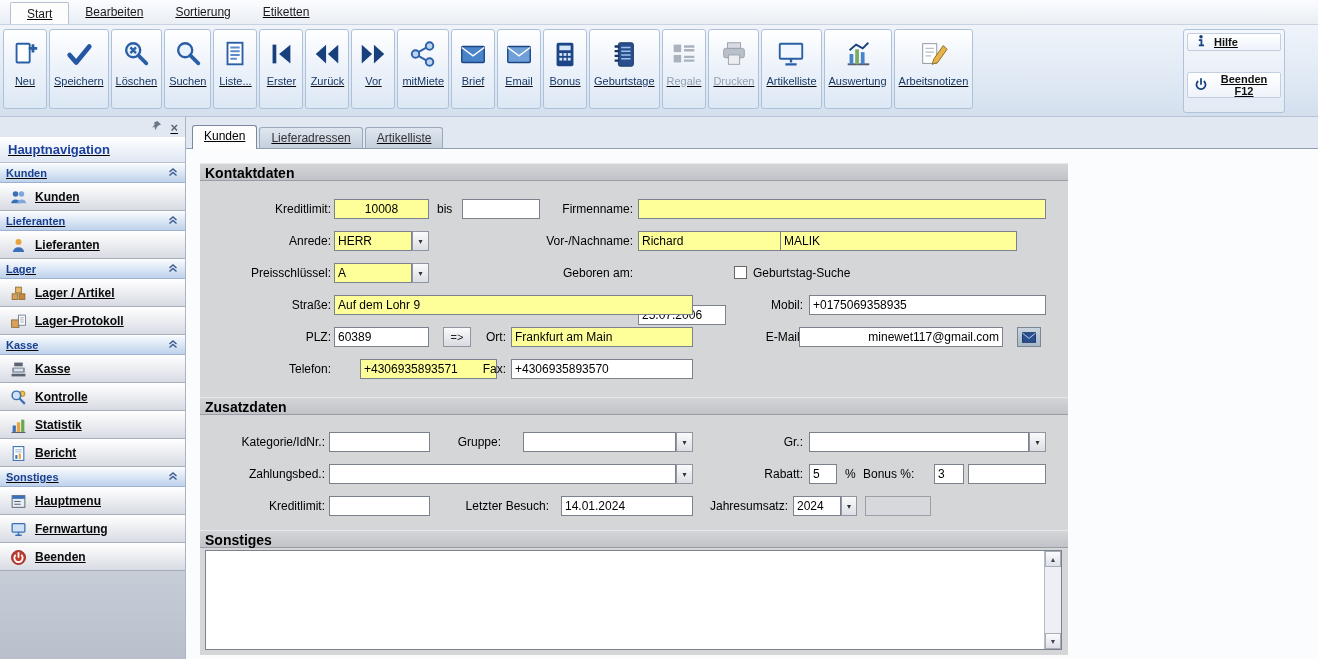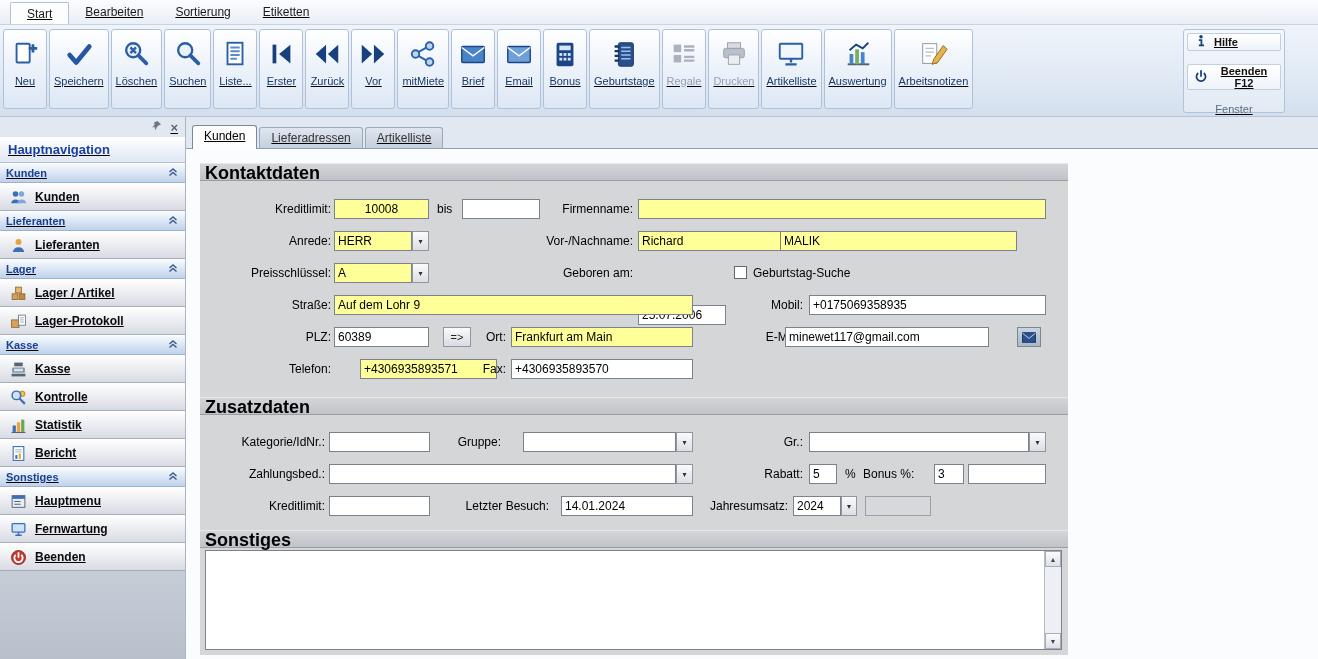--- a/index.html
+++ b/index.html
@@ -13,21 +13,21 @@
   .menu-item.active { background:#fdfdfe; border:1px solid #b6c2d2; border-bottom:none; margin-top:2px; border-radius:2px 2px 0 0; }
 
   
   .toolbar { height:92px; background:linear-gradient(#eff4fa,#dde7f3 70%,#d3dfee); border-bottom:1px solid #b7c3d3; display:flex; align-items:flex-start; padding:4px 3px 0; gap:2px; }
   button { font:11px "Liberation Sans",sans-serif; cursor:default; }
   .tb { display:flex; flex-direction:column; align-items:center; gap:2px; min-width:44px; height:80px; padding:5px 4px 2px; background:linear-gradient(#ffffff,#ecf2fa 50%,#dde8f5); border:1px solid #afc1d9; border-radius:3px; color:#1b3a66; }
   .tb .tb-icon { height:38px; display:flex; align-items:center; justify-content:center; }
   .tb .tb-label { white-space:nowrap; }
   .tb.disabled { color:#93a0b0; }
   .tb-spacer { flex:1; }
-  .fenster-group { width:102px; height:84px; border:1px solid #b2c2d8; border-radius:3px; background:linear-gradient(#f4f8fc,#e2eaf4); display:flex; flex-direction:column; padding:3px 3px 1px; gap:13px; margin-right:30px; }
+  .fenster-group { width:102px; height:84px; border:1px solid #b2c2d8; border-radius:3px; background:linear-gradient(#f4f8fc,#e2eaf4); display:flex; flex-direction:column; padding:3px 3px 1px; gap:21px; margin-right:30px; }
   .fb { display:flex; align-items:center; gap:6px; height:26px; padding:0 6px; background:linear-gradient(#ffffff,#eef3fa); border:1px solid #c2cfe0; border-radius:2px; font-weight:bold; font-size:11px; color:#111; }
   .fenster-caption { text-align:center; font-size:11px; color:#5a6a7e; }
 
   
   .workspace { flex:1; display:flex; background:#e2e8f1; overflow:hidden; }
 
   
   .sidebar { width:186px; display:flex; flex-direction:column; border-right:1px solid #aab4c2; background:#cdd3dd; }
   .sidebar-dock { height:20px; background:#e2e8f1; display:flex; justify-content:flex-end; align-items:center; gap:8px; padding-right:7px; }
   .dock-close { font-size:13px; font-weight:bold; color:#5a6676; line-height:1; }
@@ -39,21 +39,21 @@
 
   
   .main { flex:1; display:flex; flex-direction:column; padding-top:8px; background:#e2e8f1; min-width:0; }
   .tabbar { height:24px; display:flex; align-items:flex-end; gap:2px; padding-left:6px; border-bottom:1px solid #8fa0b4; }
   .tab { height:21px; padding:3px 11px; background:linear-gradient(#dfe6ef,#c5d0dd); border:1px solid #9aa8ba; border-bottom:none; border-radius:3px 3px 0 0; color:#333; }
   .tab.active { height:24px; margin-bottom:-1px; background:#fdfdfe; border-color:#7a8a9e; color:#000; }
   .content { flex:1; background:#fbfcfd; position:relative; }
 
   
   .panel { position:absolute; left:14px; top:14px; width:868px; height:492px; background:#d5d6d8; }
-  .sec-header { position:absolute; left:0; width:868px; height:18px; line-height:18px; padding-left:5px; font-weight:bold; font-size:18px; background:linear-gradient(#d3d5d9,#c1c3c8); border-top:1px solid #e6e8ea; border-bottom:1px solid #999da4; }
+  .sec-header { position:absolute; left:0; width:868px; height:18px; line-height:18px; padding-left:5px; font-weight:bold; font-size:14px; background:linear-gradient(#d3d5d9,#c1c3c8); border-top:1px solid #e6e8ea; border-bottom:1px solid #999da4; }
   .flabel { position:absolute; height:20px; line-height:20px; text-align:right; white-space:nowrap; font-size:12px; }
   .flabel.la { text-align:left; }
   .finput { position:absolute; height:20px; border:1px solid #7b828e; background:#fff; padding:0 3px; font:12px "Liberation Sans",sans-serif; color:#000; }
   .finput.yellow { background:#ffff99; }
   .finput.disabled { background:#d6d8db; border-color:#9aa0a8; }
   .combo-btn { position:absolute; width:17px; height:20px; background:linear-gradient(#fbfbfc,#dbdee3); border:1px solid #8f96a2; color:#333; font-size:8px; display:flex; align-items:center; justify-content:center; padding:0; }
   .push-btn { position:absolute; height:20px; background:linear-gradient(#fbfbfc,#d8dbe0); border:1px solid #8f96a2; color:#222; font-size:11px; display:flex; align-items:center; justify-content:center; padding:0; }
   .icon-btn { position:absolute; height:20px; background:linear-gradient(#c8d4e0,#a9b9c9); border:1px solid #7b8694; display:flex; align-items:center; justify-content:center; padding:0; }
   .chk { position:absolute; width:13px; height:13px; background:#fff; border:1px solid #666; }
   .memo { position:absolute; background:#fff; border:1px solid #7b828e; display:flex; }
@@ -493,21 +493,21 @@
           <input class="finput yellow" style="left: 134px; top: 132px; width: 359px;" value="Auf dem Lohr 9">
           <span class="flabel" style="left:473px;top:132px;width:130px">Mobil:</span>
           <input class="finput" style="left: 609px; top: 132px; width: 237px;" value="+0175069358935">
 
           <span class="flabel" style="left:0;top:164px;width:131px">PLZ:</span>
           <input class="finput" style="left: 134px; top: 164px; width: 95px;" value="60389">
           <button class="push-btn" style="left:243px;top:164px;width:28px">=&gt;</button>
           <span class="flabel" style="left:276px;top:164px;width:30px">Ort:</span>
           <input class="finput yellow" style="left: 311px; top: 164px; width: 182px;" value="Frankfurt am Main">
           <span class="flabel" style="left:473px;top:164px;width:130px">E-Mail:</span>
-          <input class="finput" style="left: 585px; top: 164px; width: 204px;" value="minewet117@gmail.com">
+          <input class="finput" style="left: 599px; top: 164px; width: 204px; text-align: right;" value="minewet117@gmail.com">
           <button class="icon-btn" style="left:817px;top:164px;width:24px">
               <svg width="14" height="11" viewBox="0 0 16 12">
                 <rect x="0.5" y="0.5" width="15" height="11" fill="#2a4f8f" stroke="#16345f"></rect>
                 <path d="M0.5 1l7.5 6L15.5 1" stroke="#cfe0f5" fill="none"></path>
               </svg>
             </button>
 
           <span class="flabel" style="left:0;top:196px;width:131px">Telefon:</span>
           <input class="finput yellow" style="left: 132px; top: 196px; width: 137px; margin-left: 28px;" value="+4306935893571">
           <span class="flabel" style="left:276px;top:196px;width:30px">Fax:</span>

